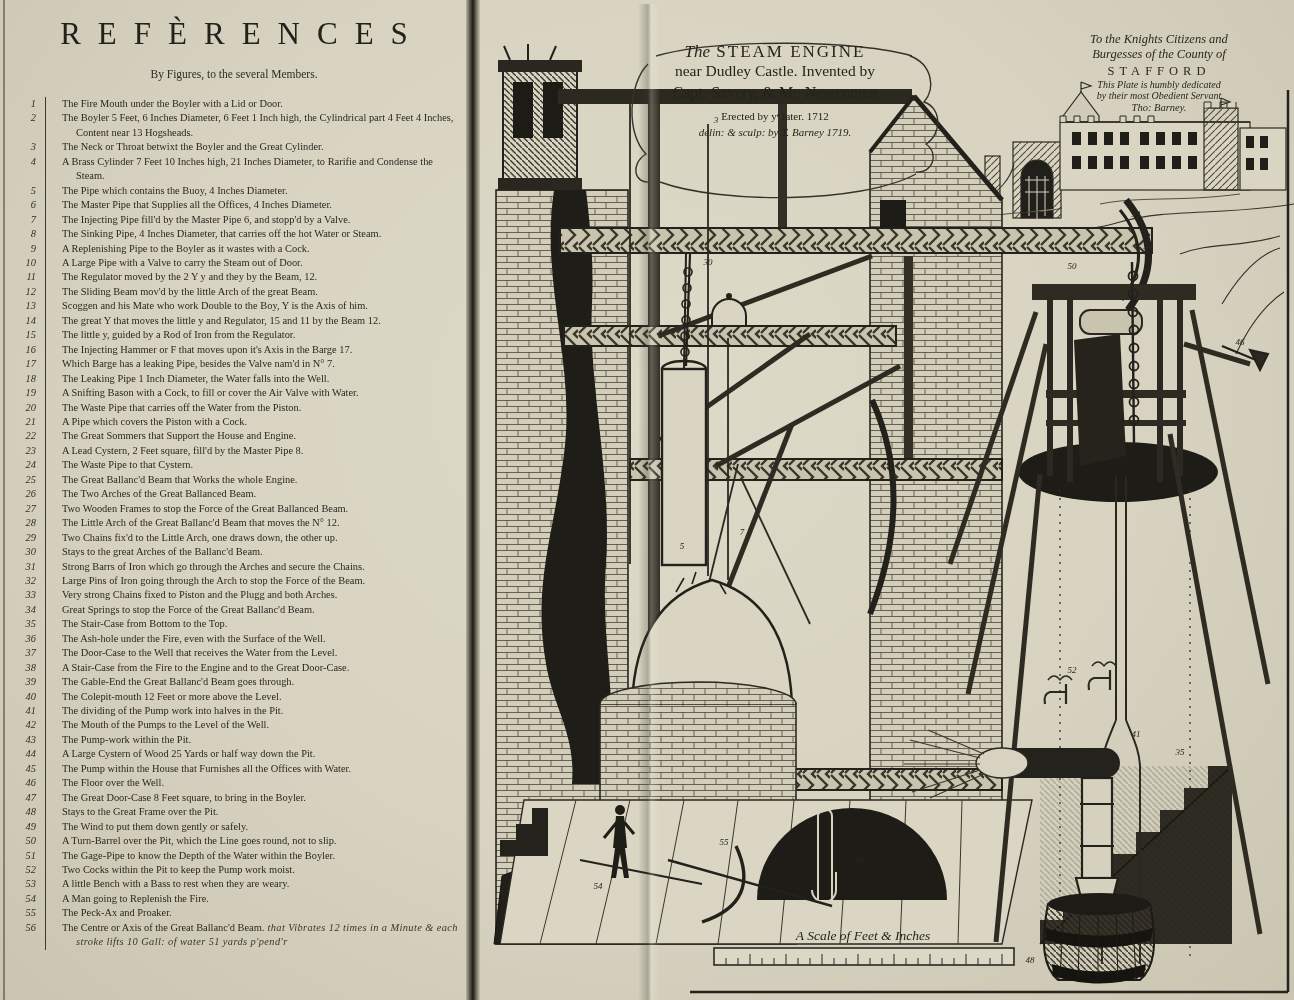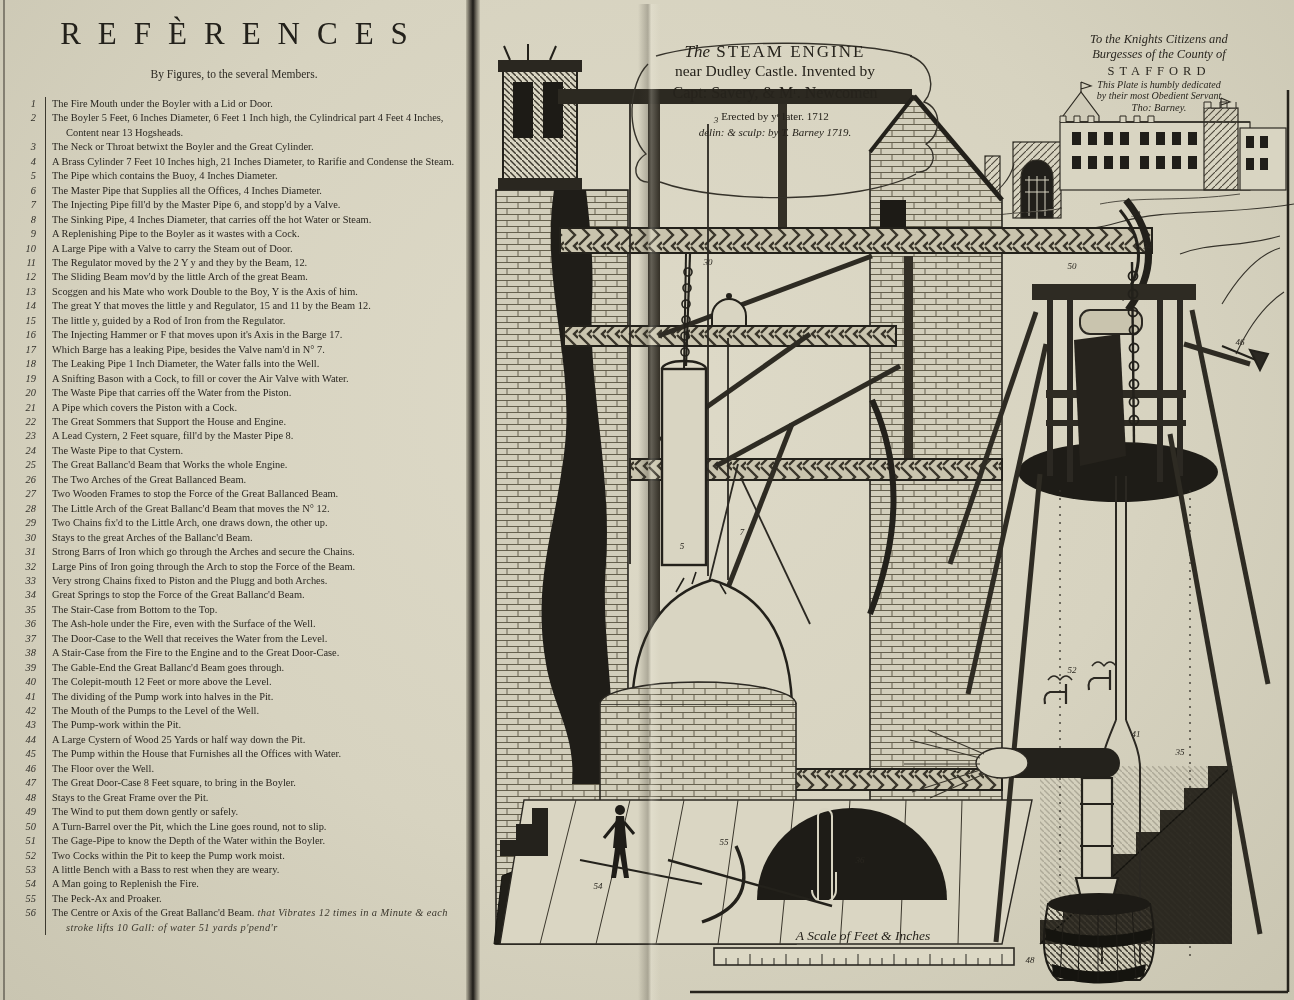--- a/index.html
+++ b/index.html
@@ -10,21 +10,21 @@
   }
   
   .refs{position:absolute;left:0;top:0;width:468px;height:1000px;}
   .refs-edge{position:absolute;left:3px;top:0;width:2px;height:1000px;background:rgba(40,36,28,.45);}
   .refs-title{margin:16px 0 0 0;text-align:center;font-size:31px;font-weight:normal;
     letter-spacing:17px;text-indent:17px;color:#23211b;}
   .refs-sub{margin-top:16px;text-align:center;font-size:11.5px;color:#2e2b24;}
   #refs-list{position:absolute;top:97px;left:12px;width:448px;}
   .ref-row{display:flex;font-size:10.4px;line-height:14.45px;}
   .ref-n{flex:none;width:24px;text-align:right;padding-right:9px;font-style:italic;color:#32302a;}
-  .ref-t{flex:1;border-left:1.6px solid #3c392f;padding-left:20px;text-indent:-14px;color:#2b2822;}
+  .ref-t{flex:1;border-left:1.6px solid #3c392f;padding-left:30px;text-indent:-14px;color:#2b2822;}
   .ref-note{font-style:italic;letter-spacing:.4px;color:#3a362c;}
   
   .gutter{position:absolute;left:466px;top:0;width:14px;height:1000px;
     background:linear-gradient(90deg,#b9b5a2 0%,#5a564c 28%,#1d1b17 50%,#6e6a5e 72%,#c6c2af 100%);}
   .plate-fold{position:absolute;left:158px;top:0;width:22px;height:1000px;pointer-events:none;
     background:linear-gradient(90deg,rgba(60,56,46,0) 0%,rgba(60,56,46,.28) 45%,rgba(245,242,228,.25) 60%,rgba(60,56,46,0) 100%);}
   
   .plate{position:absolute;left:480px;top:4px;width:814px;height:1000px;}
   .plate svg{position:absolute;left:0;top:0;}
   .cartouche{position:absolute;left:150px;top:38px;width:290px;text-align:center;color:#26231c;}

